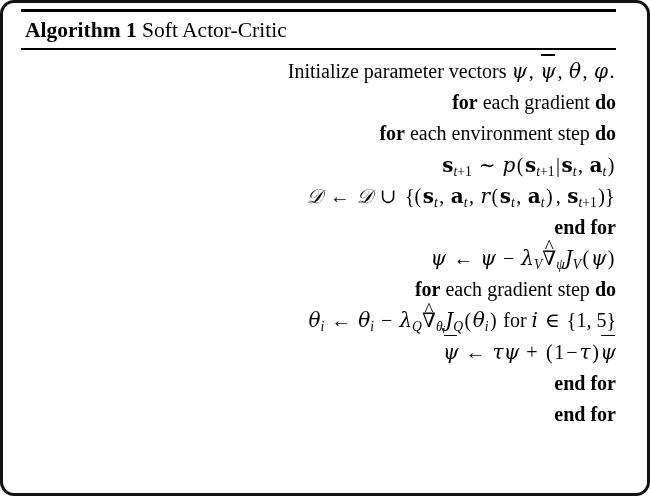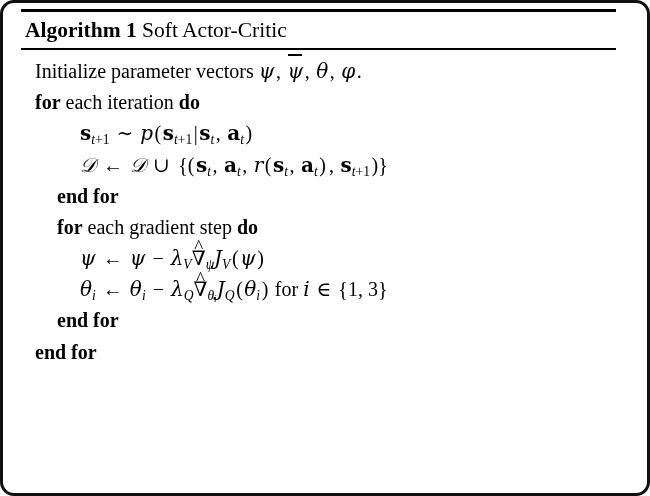--- a/index.html
+++ b/index.html
@@ -56,20 +56,21 @@
   }
   .algo-body {
     padding: 6px 0 5px 0;
   }
   .algo-line {
     font-size: 20px;
     line-height: 31.2px;
     height: 31.2px;
     white-space: nowrap;
     padding-left: 14px;
+    text-align: right;
   }
   .ind-1 { padding-left: 14px; }
   .ind-2 { padding-left: 36px; }
   .ind-3 { padding-left: 59px; }
   .kw {
     font-weight: bold;
   }
   .math {
     font-family: "DejaVu Serif", "Liberation Serif", serif;
     font-style: italic;
@@ -148,72 +149,85 @@
         <span>parameter vectors</span>
         <span class="math">ψ</span><span class="op">,</span>
         <span class="math bar-sym">ψ</span><span class="op">,</span>
         <span class="math">θ</span><span class="op">,</span>
         <span class="math">φ</span><span class="op">.</span>
       </div>
 
       <div class="algo-line ind-1">
         <span class="kw">for</span>
         <span>each</span>
-        <span>iteration</span>
+        <span>gradient</span>
         <span class="kw">do</span>
       </div>
 
+      <div class="algo-line ind-2">
+        <span class="kw">for</span>
+        <span>each</span>
+        <span>environment step</span>
+        <span class="kw">do</span>
+      </div>
 
 
       <div class="algo-line ind-3">
         <span class="math vec">s</span><span class="sub"><span>t</span><span class="mathup">+</span><span class="mathup">1</span></span>
         <span class="op spaced">∼</span>
         <span class="math">p</span><span class="op">(</span><span class="math vec">s</span><span class="sub"><span>t</span><span class="mathup">+</span><span class="mathup">1</span></span><span class="op">|</span><span class="math vec">s</span><span class="sub">t</span><span class="op">,</span> <span class="math vec">a</span><span class="sub">t</span><span class="op">)</span>
       </div>
 
       <div class="algo-line ind-3">
         <span class="cal">𝒟</span>
         <span class="op spaced">←</span>
         <span class="cal">𝒟</span>
         <span class="op spaced">∪</span>
         <span class="op">{(</span><span class="math vec">s</span><span class="sub">t</span><span class="op">,</span> <span class="math vec">a</span><span class="sub">t</span><span class="op">,</span> <span class="math">r</span><span class="op">(</span><span class="math vec">s</span><span class="sub">t</span><span class="op">,</span> <span class="math vec">a</span><span class="sub">t</span><span class="op">)</span><span class="op">,</span> <span class="math vec">s</span><span class="sub"><span>t</span><span class="mathup">+</span><span class="mathup">1</span></span><span class="op">)}</span>
       </div>
 
       <div class="algo-line ind-2">
         <span class="kw">end for</span>
+      </div>
+
+      <div class="algo-line ind-3">
+        <span class="math">ψ</span>
+        <span class="op spaced">←</span>
+        <span class="math">ψ</span>
+        <span class="op spaced">−</span>
+        <span class="math">λ</span><span class="sub mathup">V</span><span class="nabla-hat">∇</span><span class="sub">ψ</span><span class="math">J</span><span class="sub mathup">V</span><span class="op">(</span><span class="math">ψ</span><span class="op">)</span>
       </div>
 
       <div class="algo-line ind-2">
         <span class="kw">for</span>
         <span>each</span>
         <span>gradient step</span>
         <span class="kw">do</span>
-      </div>
-
-      <div class="algo-line ind-3">
-        <span class="math">ψ</span>
-        <span class="op spaced">←</span>
-        <span class="math">ψ</span>
-        <span class="op spaced">−</span>
-        <span class="math">λ</span><span class="sub mathup">V</span><span class="nabla-hat">∇</span><span class="sub">ψ</span><span class="math">J</span><span class="sub mathup">V</span><span class="op">(</span><span class="math">ψ</span><span class="op">)</span>
       </div>
 
       <div class="algo-line ind-3">
         <span class="math">θ</span><span class="sub">i</span>
         <span class="op spaced">←</span>
         <span class="math">θ</span><span class="sub">i</span>
         <span class="op spaced">−</span>
         <span class="math">λ</span><span class="sub mathup">Q</span><span class="nabla-hat">∇</span><span class="sub"><span>θ</span><span style="font-size:0.7em;vertical-align:-0.25em">i</span></span><span class="math">J</span><span class="sub mathup">Q</span><span class="op">(</span><span class="math">θ</span><span class="sub">i</span><span class="op">)</span>
         <span>for</span>
         <span class="math">i</span>
         <span class="op spaced">∈</span>
-        <span class="mathup">{1, 3}</span>
-      </div>
-
-
+        <span class="mathup">{1, 5}</span>
+      </div>
+
+
+      <div class="algo-line ind-3">
+        <span class="math bar-sym">ψ</span>
+        <span class="op spaced">←</span>
+        <span class="math">τ</span><span class="math">ψ</span>
+        <span class="op spaced">+</span>
+        <span class="op">(</span><span class="mathup">1</span><span class="op spaced">−</span><span class="math">τ</span><span class="op">)</span><span class="math bar-sym">ψ</span>
+      </div>
 
       <div class="algo-line ind-2">
         <span class="kw">end for</span>
       </div>
 
       <div class="algo-line ind-1">
         <span class="kw">end for</span>
       </div>
 
     </div>

